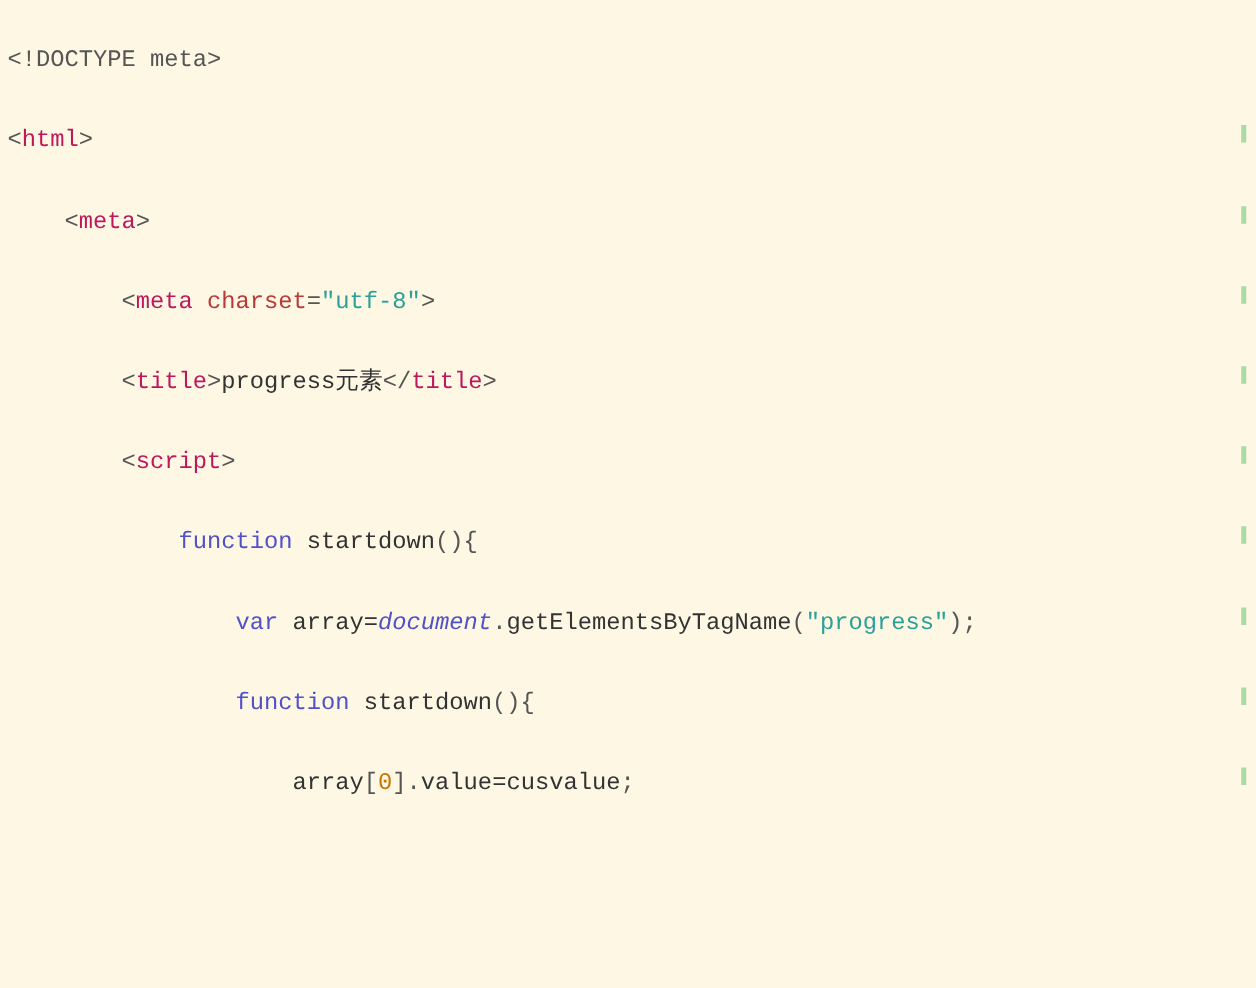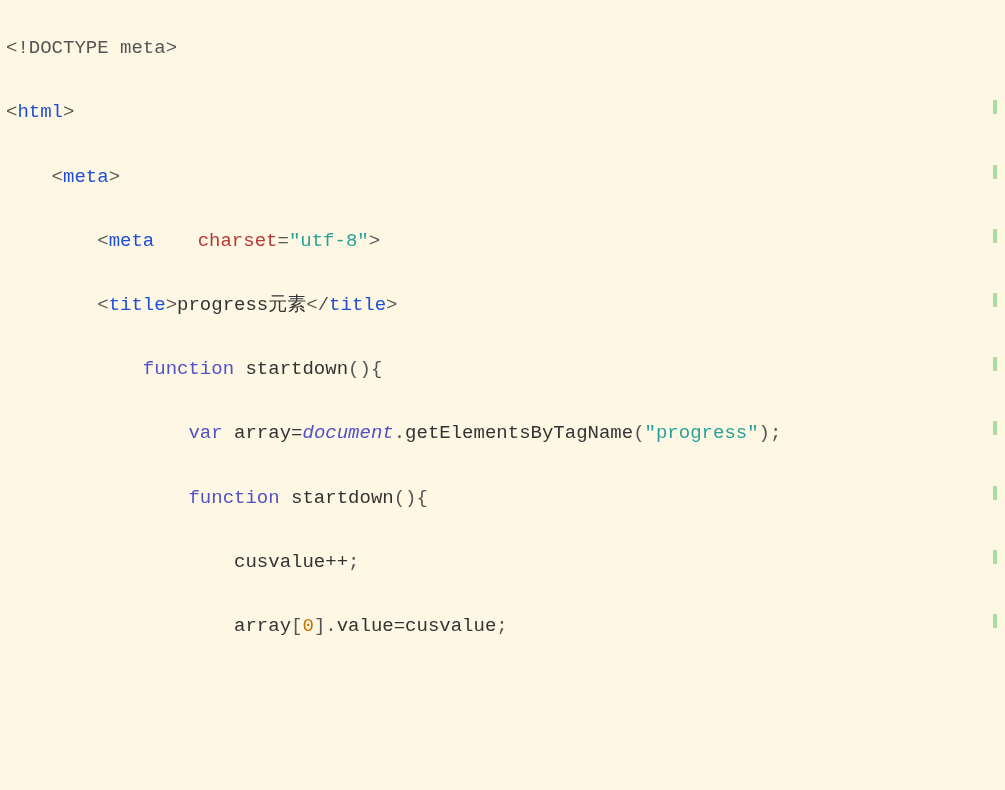--- a/index.html
+++ b/index.html
@@ -12,42 +12,42 @@
   }
   .wrap {
     padding: 0 6px 6px 6px;
     white-space: pre;
     position: relative;
   }
   .line { position: relative; }
   .tick  { position: absolute; right: 2px; top: 4px; width: 4px; height: 14px; }
   .g { background: #a9dba3; }   
   .p { color: #555; }       
-  .tb { color: #1d4ed8; }       
-  .cs { color: #b83937; margin-left: 32px; }       
+  .tb { color: #be185d; }       
+  .cs { color: #b83937; }       
   .vl { color: #2aa198; }       
   .kw { color: #5151c8; } 
   .fn { color: #333; }          
   .nm { color: #c67600; }       
   .op { color: #333; }          
   .ds { color: #5151c8; font-style: italic; }
 </style>
 </head>
 <body>
 
 <div class="wrap">
 <div class="line"><span class="p">&lt;!</span><span class="p">DOCTYPE meta</span><span class="p">&gt;</span></div>
 <div class="line"><span class="p">&lt;</span><span class="tb">html</span><span class="p">&gt;</span><span class="tick g"></span></div>
 <div class="line">    <span class="p">&lt;</span><span class="tb">meta</span><span class="p">&gt;</span><span class="tick g"></span></div>
 <div class="line">        <span class="p">&lt;</span><span class="tb">meta</span><span> </span><span class="cs">charset</span><span class="p">=</span><span class="vl">"</span><span class="vl">utf-8</span><span class="vl">"</span><span class="p">&gt;</span><span class="tick g"></span></div>
 <div class="line">        <span class="p">&lt;</span><span class="tb">title</span><span class="p">&gt;</span><span class="fn">progress元素</span><span class="p">&lt;/</span><span class="tb">title</span><span class="p">&gt;</span><span class="tick g"></span></div>
+<div class="line">        <span class="p">&lt;</span><span class="tb">script</span><span class="p">&gt;</span><span class="tick g"></span></div>
 <div class="line">            <span class="kw">function</span><span> </span><span class="fn">startdown</span><span class="p">(){</span><span class="tick g"></span></div>
 <div class="line">                <span class="kw">var</span><span> </span><span class="fn">array</span><span class="op">=</span><span class="ds">document</span><span class="p">.</span><span class="fn">getElementsByTagName</span><span class="p">(</span><span class="vl">"</span><span class="vl">progress</span><span class="vl">"</span><span class="p">);</span><span class="tick g"></span></div>
 <div class="line">                <span class="kw">function</span><span> </span><span class="fn">startdown</span><span class="p">(){</span><span class="tick g"></span></div>
-<div class="line">                    <span class="fn">cusvalue</span><span class="op">++</span><span class="p">;</span><span class="tick g"></span></div>
 <div class="line">                    <span class="fn">array</span><span class="p">[</span><span class="nm">0</span><span class="p">]</span><span class="p">.</span><span class="fn">value</span><span class="op">=</span><span class="fn">cusvalue</span><span class="p">;</span><span class="tick g"></span></div>
 
 
 <div class="line"><span></span></div>
 
 
 
 
 
 

